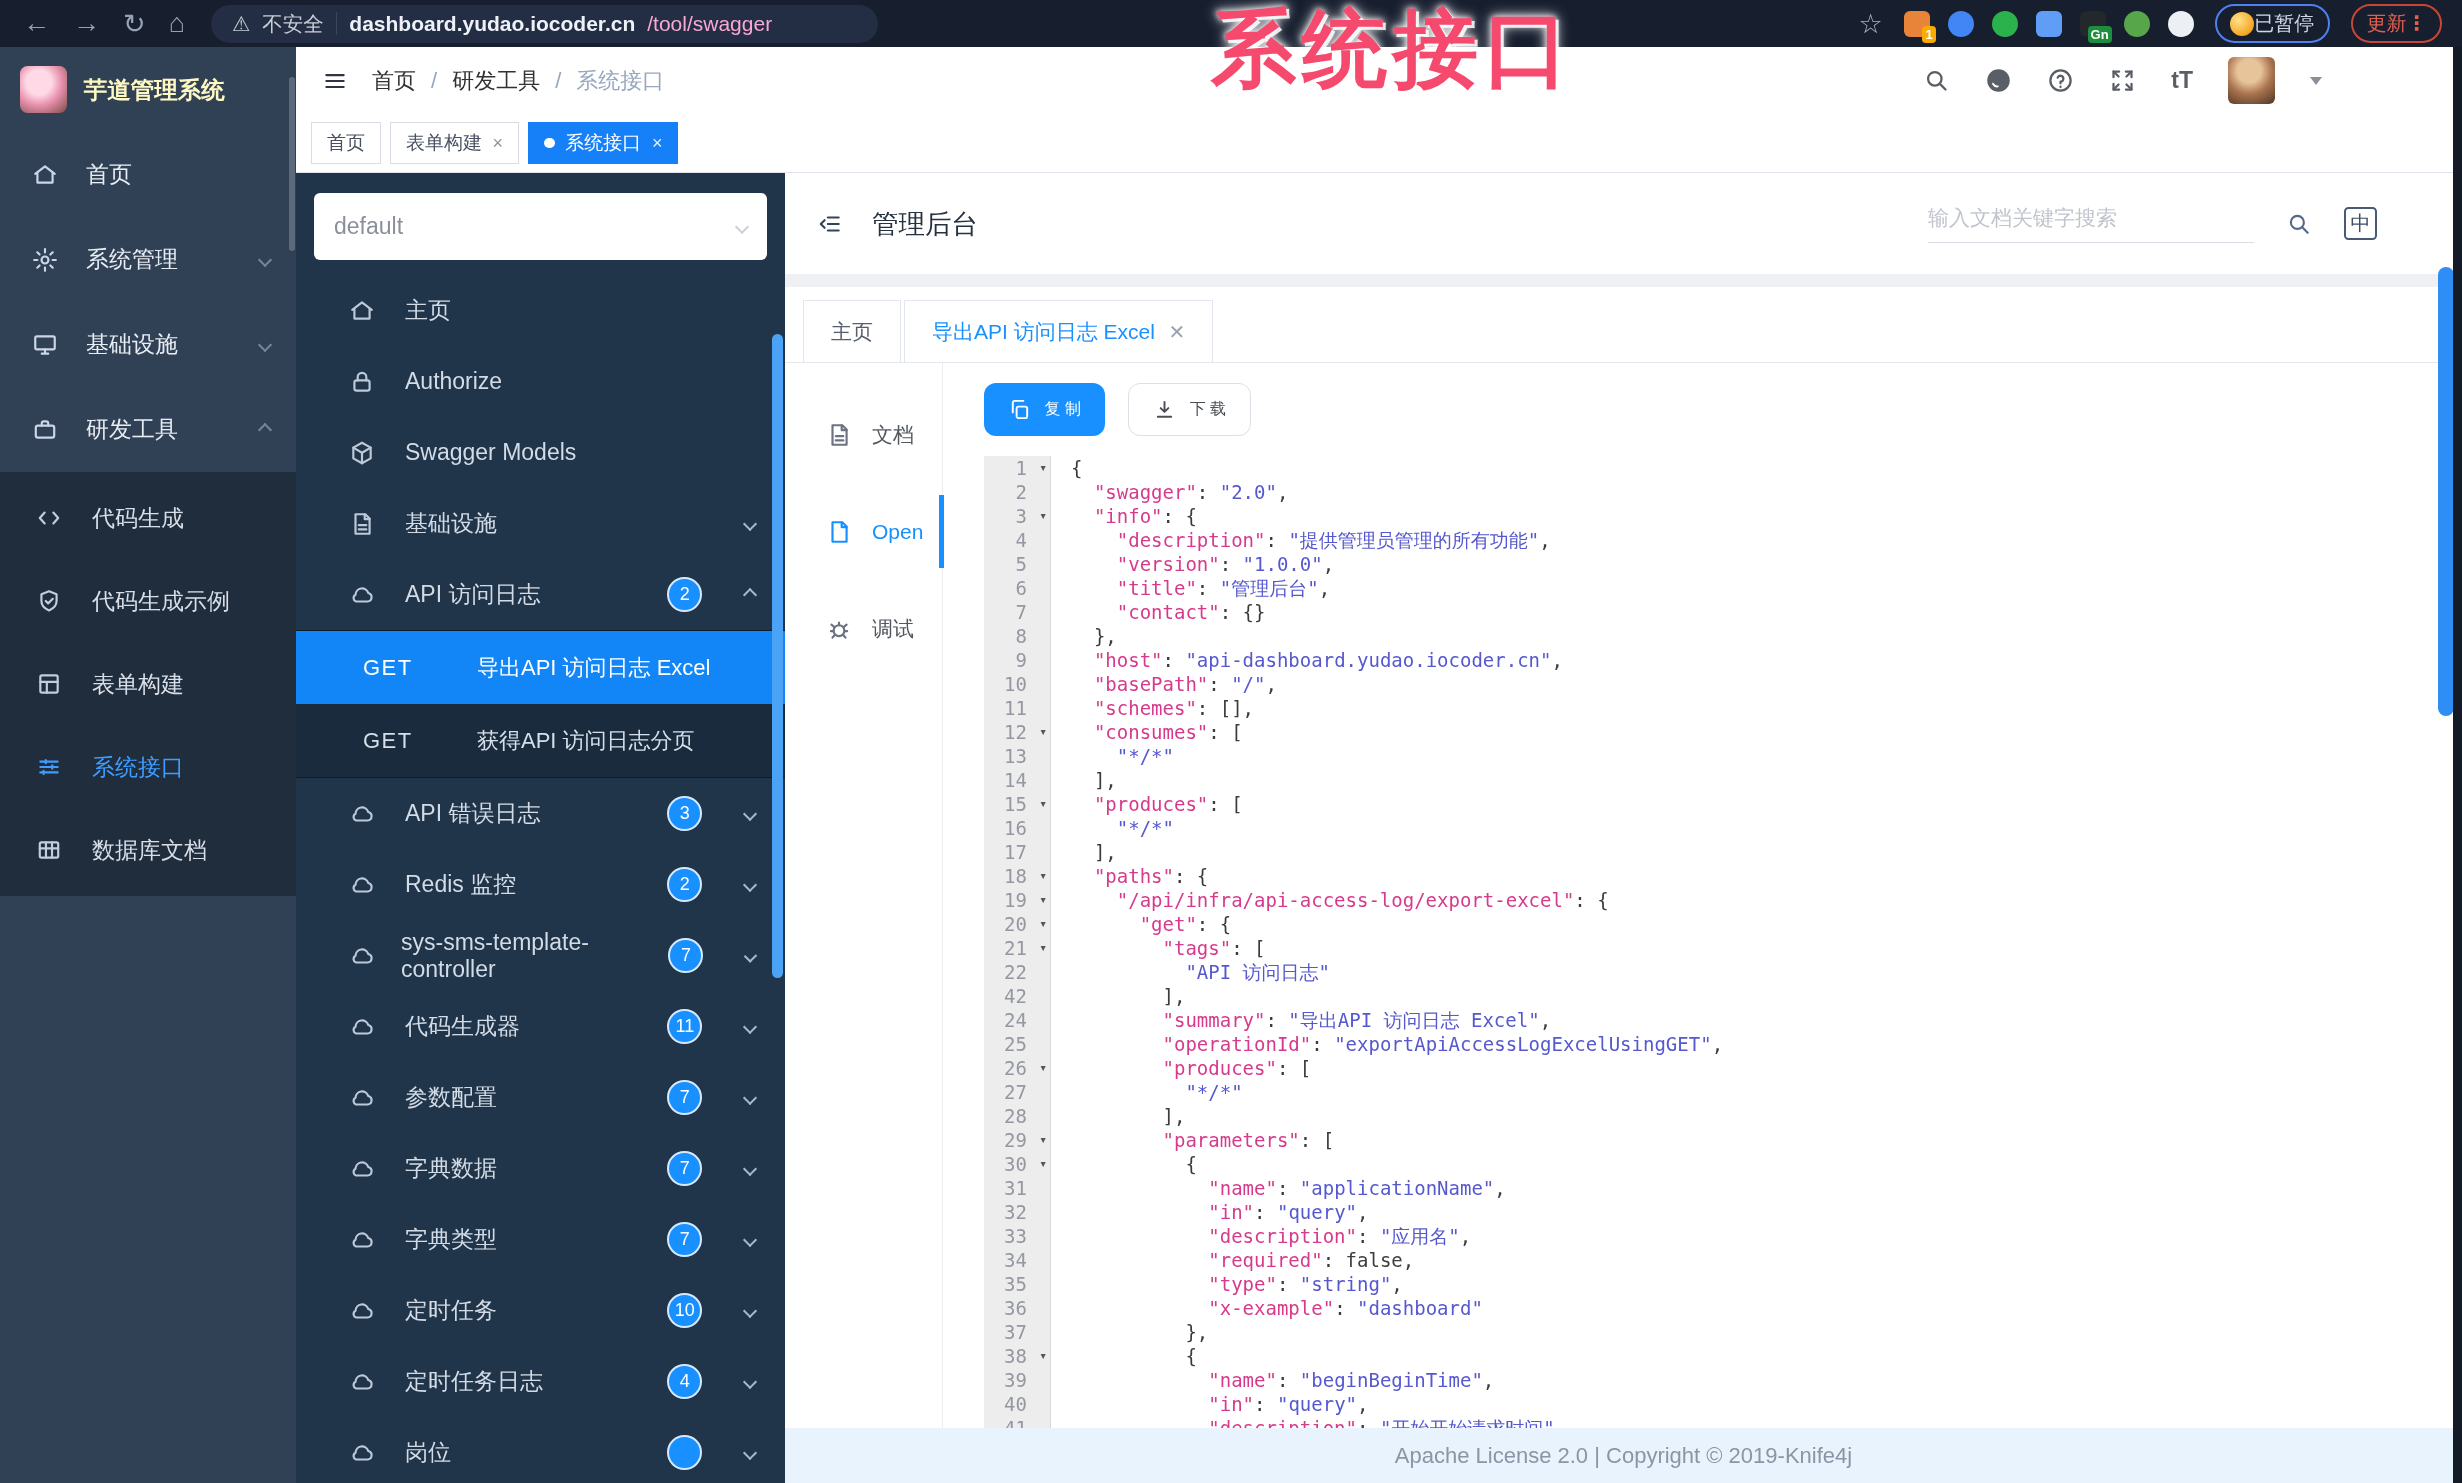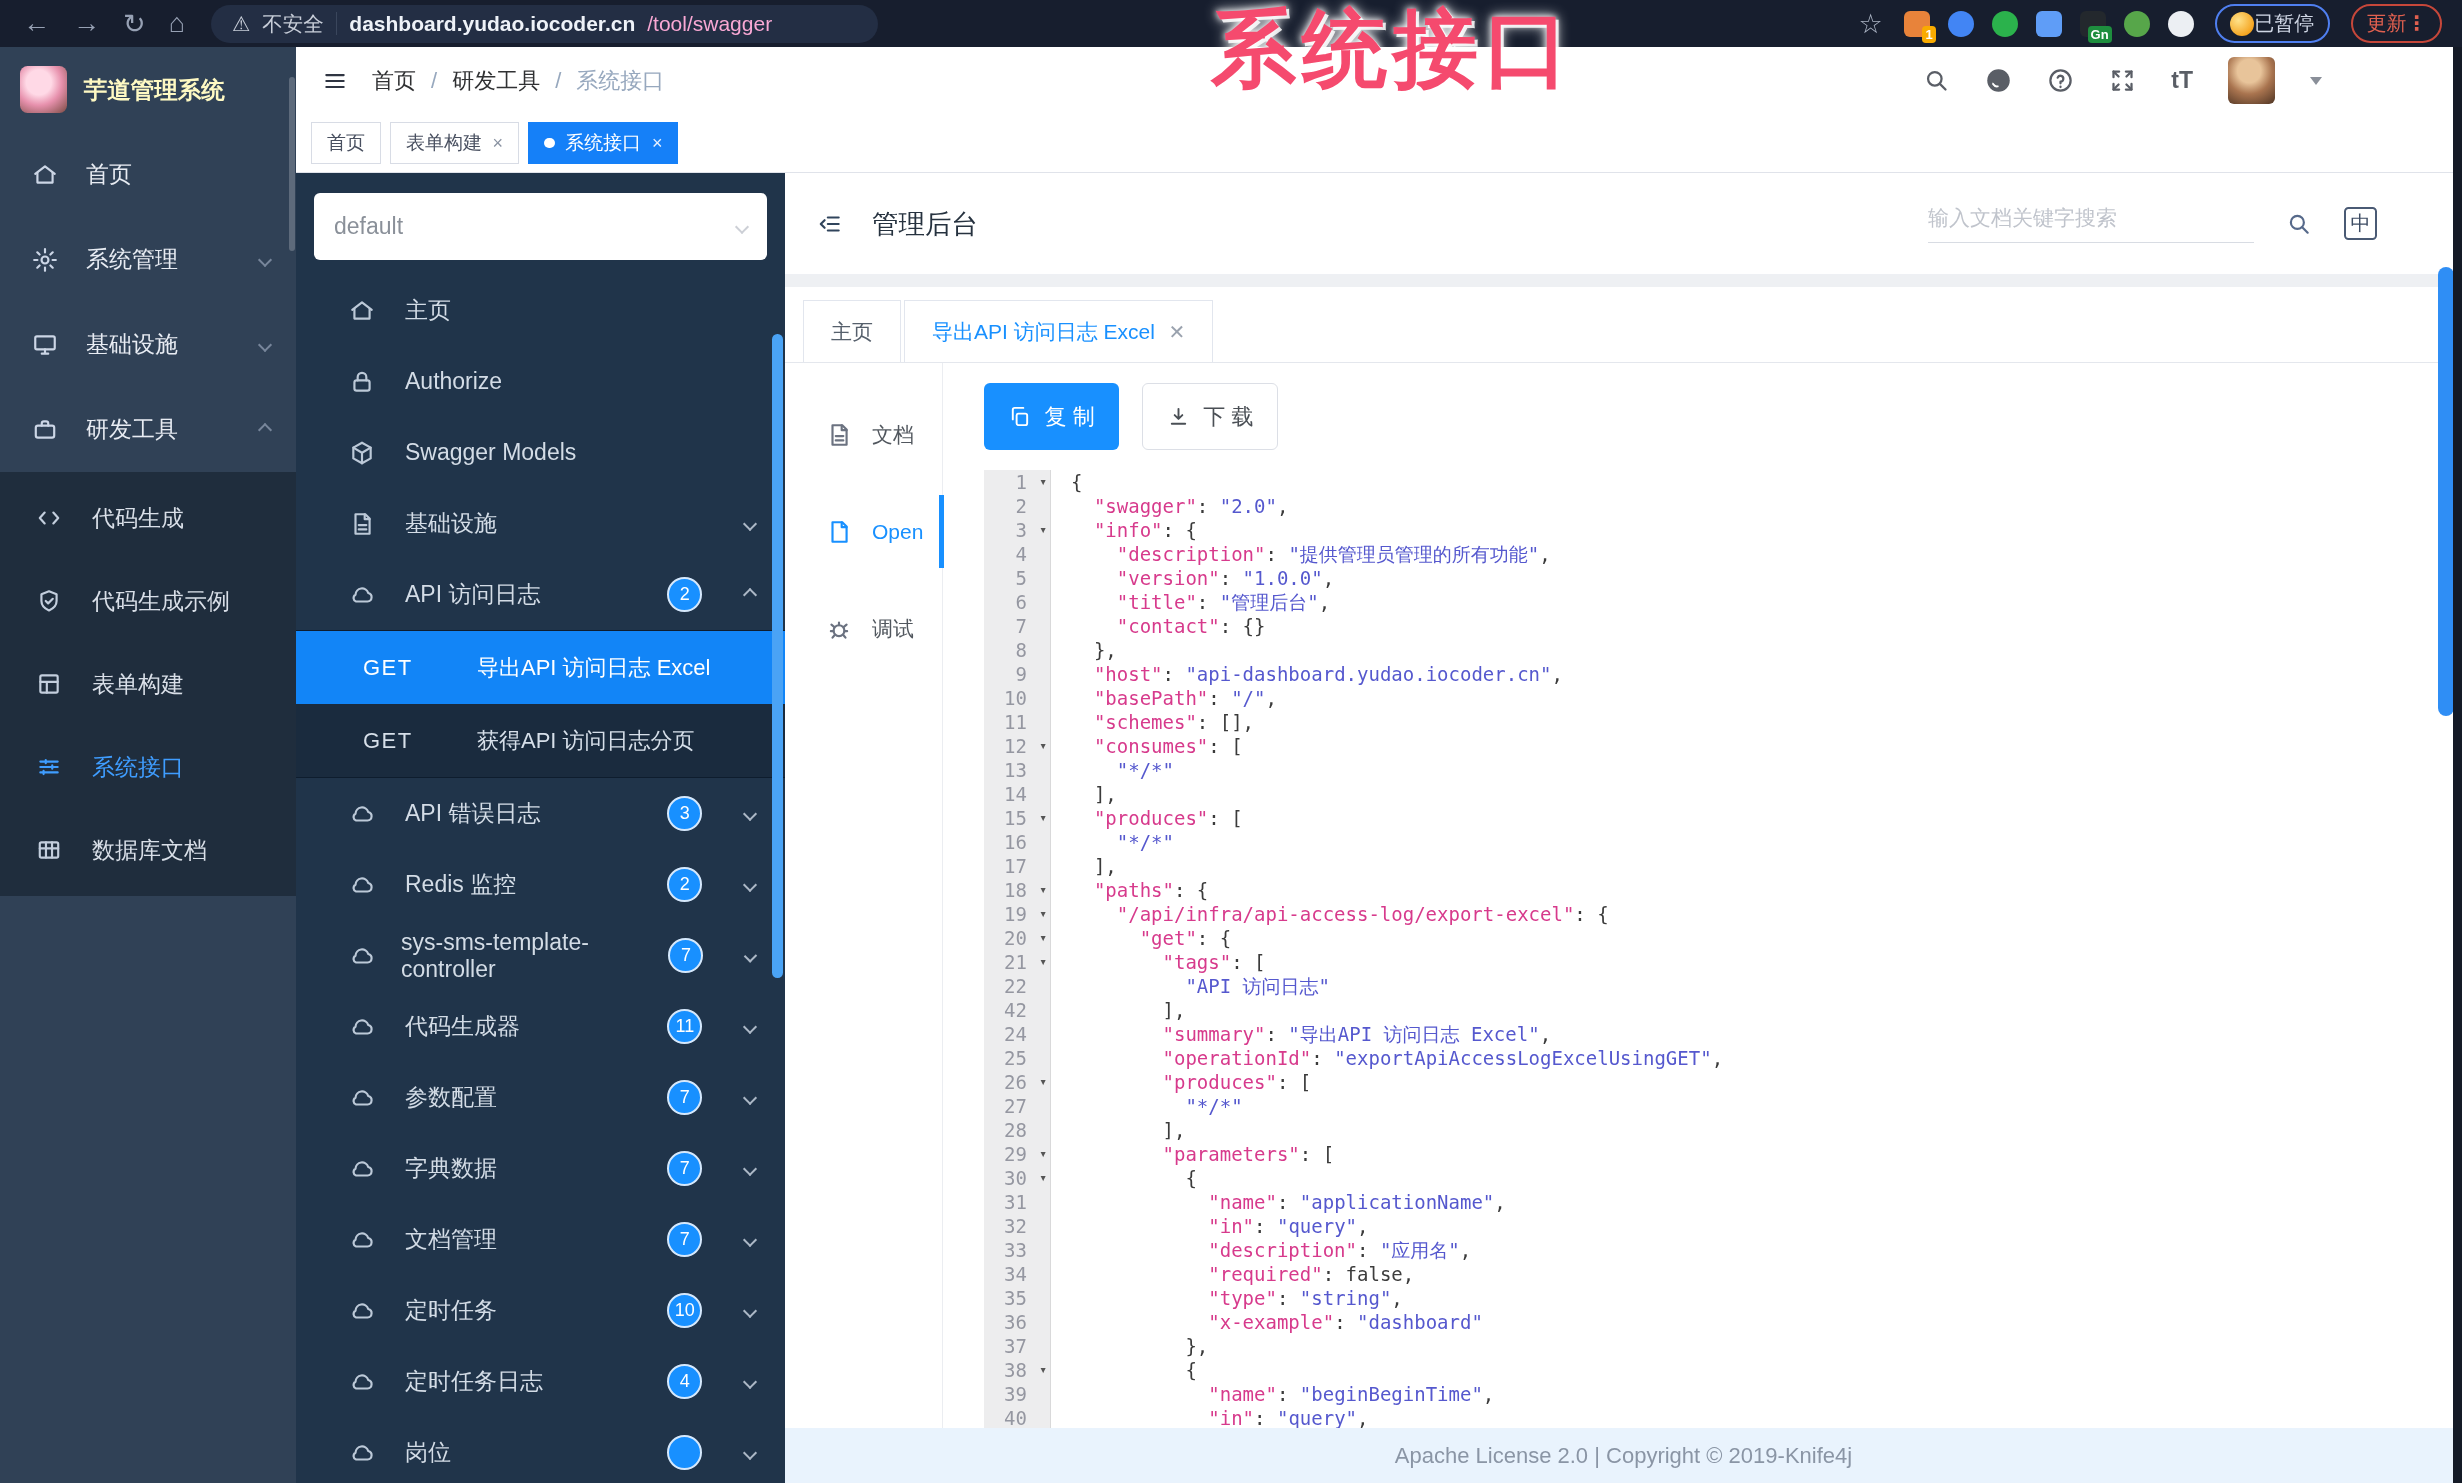--- a/index.html
+++ b/index.html
@@ -137,22 +137,22 @@
   #mini-nav { width:158px; flex:none; border-right:1.5px solid #ebedf1; padding-top:23px; }
   .mini-item { height:97px; display:flex; align-items:center; gap:20px; padding-left:41px;
     font-size:21px; color:#51575e; position:relative; cursor:pointer; }
   .mini-item .icn { color:#6b7280; }
   .mini-item.active { color:#1890ff; }
   .mini-item.active .icn { color:#1890ff; }
   .mini-item.active::after { content:''; position:absolute; right:-1.5px; top:12px; width:4.5px;
     height:73px; background:#1890ff; }
   .code-panel { flex:1; display:flex; flex-direction:column; min-width:0; padding:20px 0 0 41px; }
   .btn-row { display:flex; gap:23px; margin-bottom:20px; }
-  .btn { height:67px; display:flex; align-items:center; gap:13.6px; padding:0 24px; border-radius:6px;
-    font-size:22px; cursor:pointer; }
+  .btn { height:53px; display:flex; align-items:center; gap:13.6px; padding:0 24px; border-radius:12px;
+    font-size:16px; cursor:pointer; }
   .btn.copy { background:#1890ff; color:#fff; }
   .btn.dl { background:#fff; border:1.5px solid #dcdfe6; color:#4a4f55; }
   .btn .icn svg { width:23px; height:23px; }
   .editor { flex:1; display:flex; min-height:0; overflow:hidden;
     font-family:"DejaVu Sans Mono","Liberation Mono",monospace; font-size:19px; line-height:24px; }
   .gutter { width:67px; flex:none; background:#ededee; border-right:1.5px solid #d9d9da;
     color:#9597a1; text-align:right; }
   .gl { position:relative; padding-right:23px; }
   .gl .fold { position:absolute; right:3px; top:0; font-size:13px; color:#555; }
   .codecol { flex:1; padding-left:20px; white-space:pre; color:#3b3b3b; overflow:hidden; }
@@ -497,21 +497,21 @@
               <span>字典数据</span>
               <span class="badge">7</span>
               <span class="chev down"></span>
             </div>
             <div class="k-group">
               <span class="icn k-icon">
                 <svg viewBox="0 0 24 24" fill="none" stroke="currentColor" stroke-width="2" stroke-linecap="round" stroke-linejoin="round">
                   <path d="M6.5 18h10.6a4 4 0 0 0 .6-7.9A6 6 0 0 0 6 11.8 3.4 3.4 0 0 0 6.5 18z"></path>
                 </svg>
               </span>
-              <span>文档管理</span>
+              <span>字典类型</span>
               <span class="badge">7</span>
               <span class="chev down"></span>
             </div>
             <div class="k-group">
               <span class="icn k-icon">
                 <svg viewBox="0 0 24 24" fill="none" stroke="currentColor" stroke-width="2" stroke-linecap="round" stroke-linejoin="round">
                   <path d="M6.5 18h10.6a4 4 0 0 0 .6-7.9A6 6 0 0 0 6 11.8 3.4 3.4 0 0 0 6.5 18z"></path>
                 </svg>
               </span>
               <span>定时任务</span>

